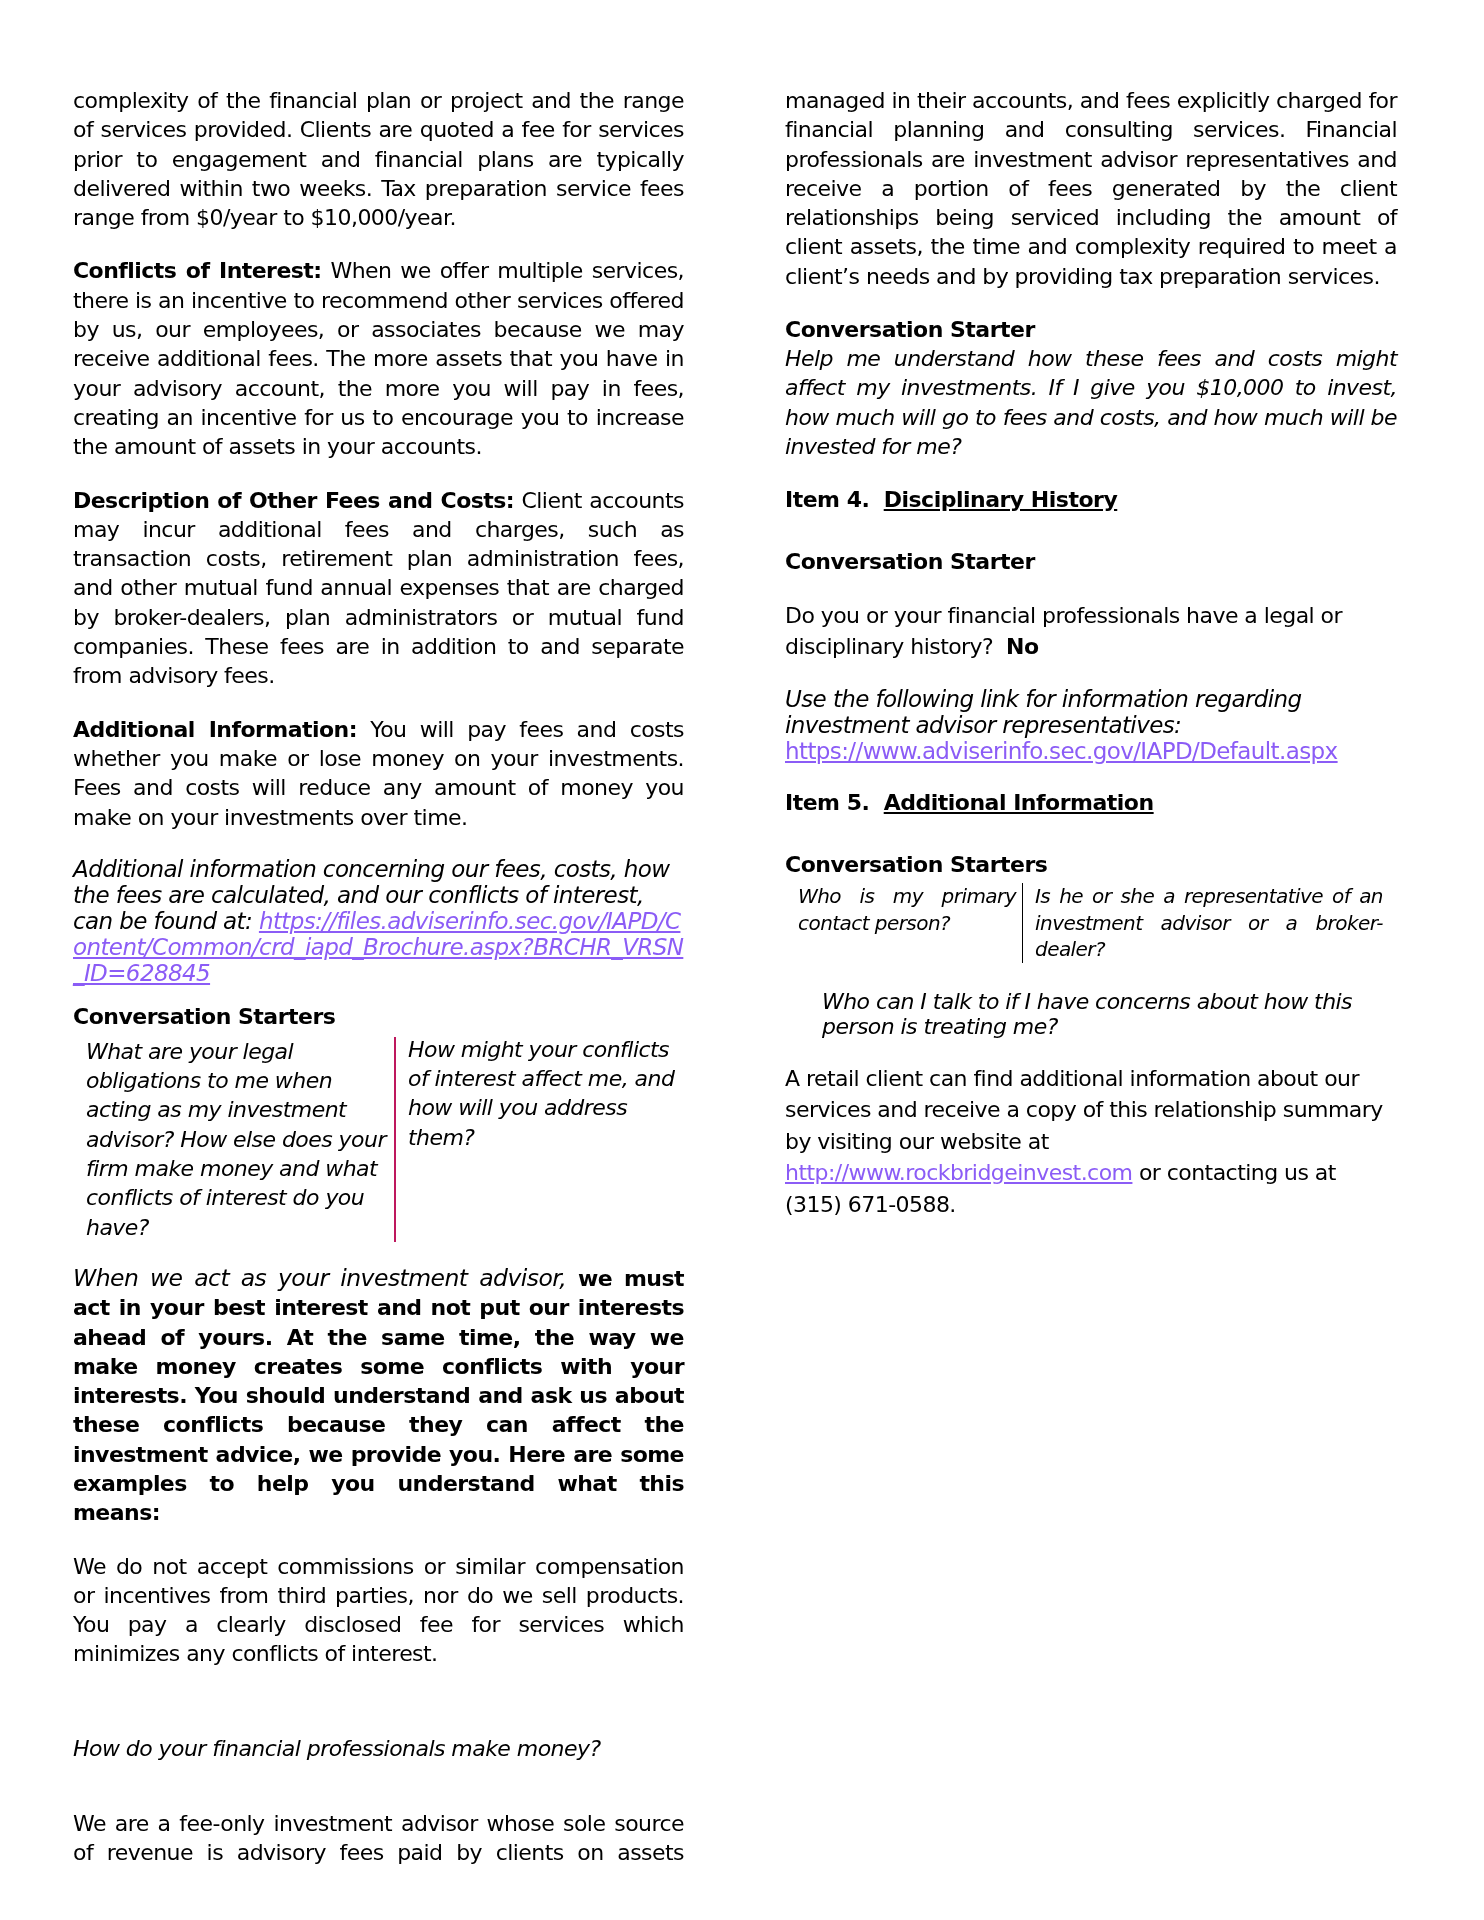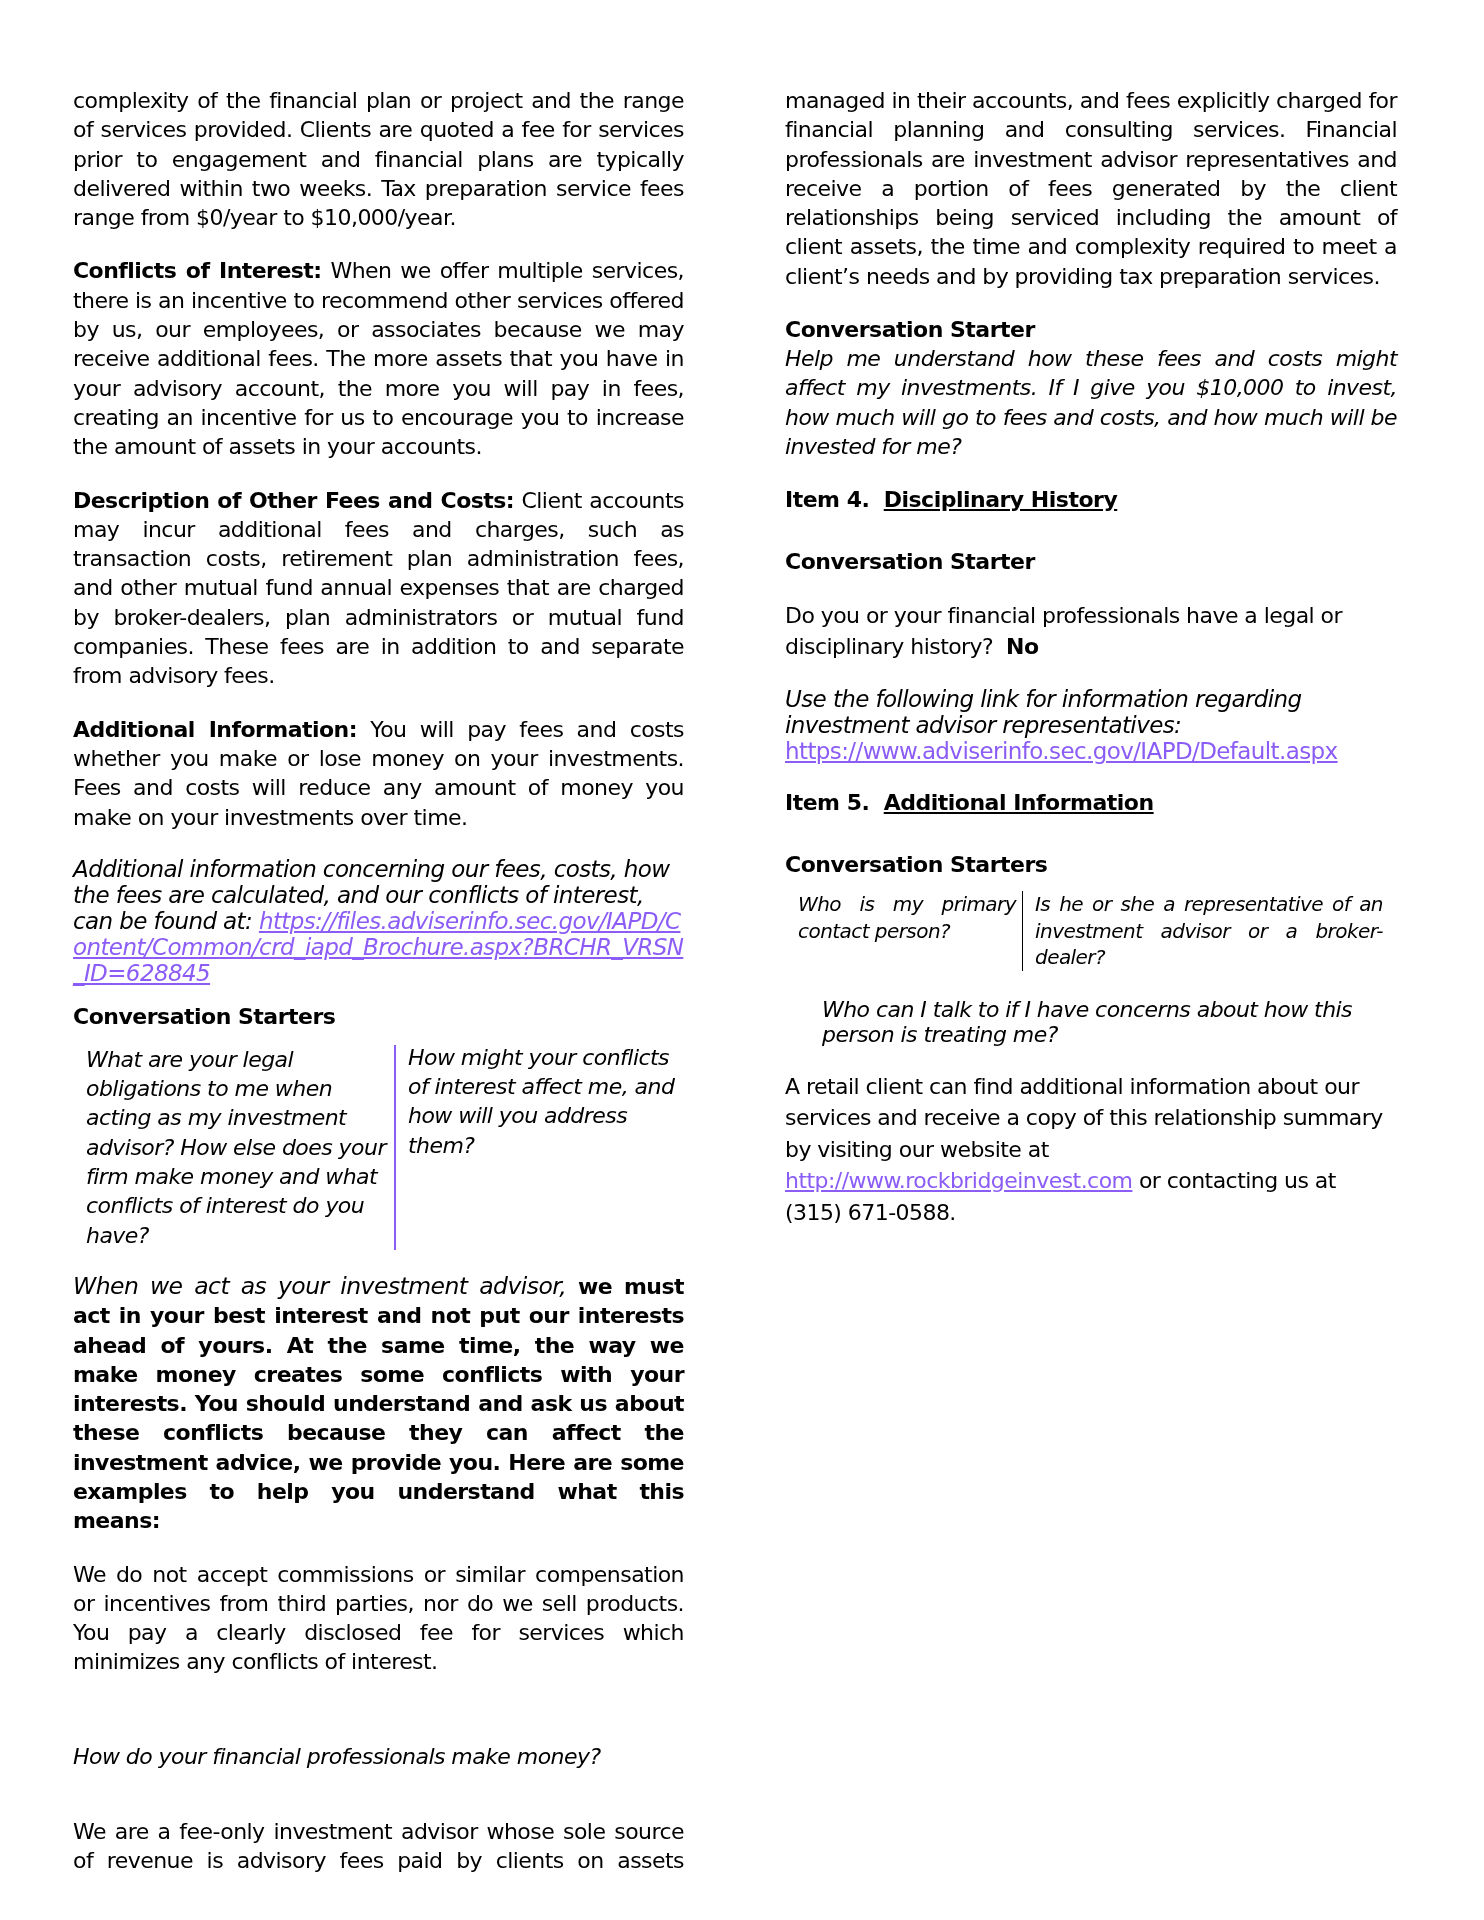--- a/index.html
+++ b/index.html
@@ -11,23 +11,23 @@
   p { margin: 0; font-size: 22px; line-height: 29.3px; letter-spacing: -0.55px; word-spacing: 0px; }
   .just { text-align: justify; }
   .b { font-weight: bold; }
   .i { font-style: italic; }
   .small { font-size: 23px; line-height: 26px; letter-spacing: -0.6px; }
   .gap { height: 24px; }
   .gap-xl { height: 65px; }
   a, .link { color: #8b5cf6; text-decoration: underline; }
   .heading { font-weight: bold; font-size: 22px; line-height: 29px; letter-spacing: -0.5px; }
   .ul { text-decoration: underline; }
-  .cs-table { display: flex; margin-top: 12px; }
+  .cs-table { display: flex; margin-top: 4px; }
   .cs-cell { font-style: italic; font-size: 22px; line-height: 29.3px; letter-spacing: -0.55px; }
-  .cs-left-a { width: 300px; padding-left: 13px; padding-right: 8px; border-right: 2px solid #8b5cf6; margin-top: 2px; font-style: italic; }
+  .cs-left-a { width: 300px; padding-left: 13px; padding-right: 8px; border-right: 2px solid #be185d; margin-top: 2px; font-style: italic; }
   .cs-right-a { padding-left: 12px; width: 270px; }
   .cs-left-b { width: 218px; padding-left: 13px; padding-right: 6px; border-right: 1.5px solid #000; text-align: justify; font-size: 20px; line-height: 26.5px; }
   .cs-right-b { padding-left: 12px; width: 348px; text-align: justify; font-size: 20px; line-height: 26.5px; }
   .cs-strong { font-size: 23.5px; }
 </style>
 </head>
 <body>
 
 <div class="col col-left">
   <p class="just">complexity of the financial plan or project and the range of services provided. Clients are quoted a fee for services prior to engagement and financial plans are typically delivered within two weeks.  Tax preparation service fees range from $0/year to $10,000/year.</p>

